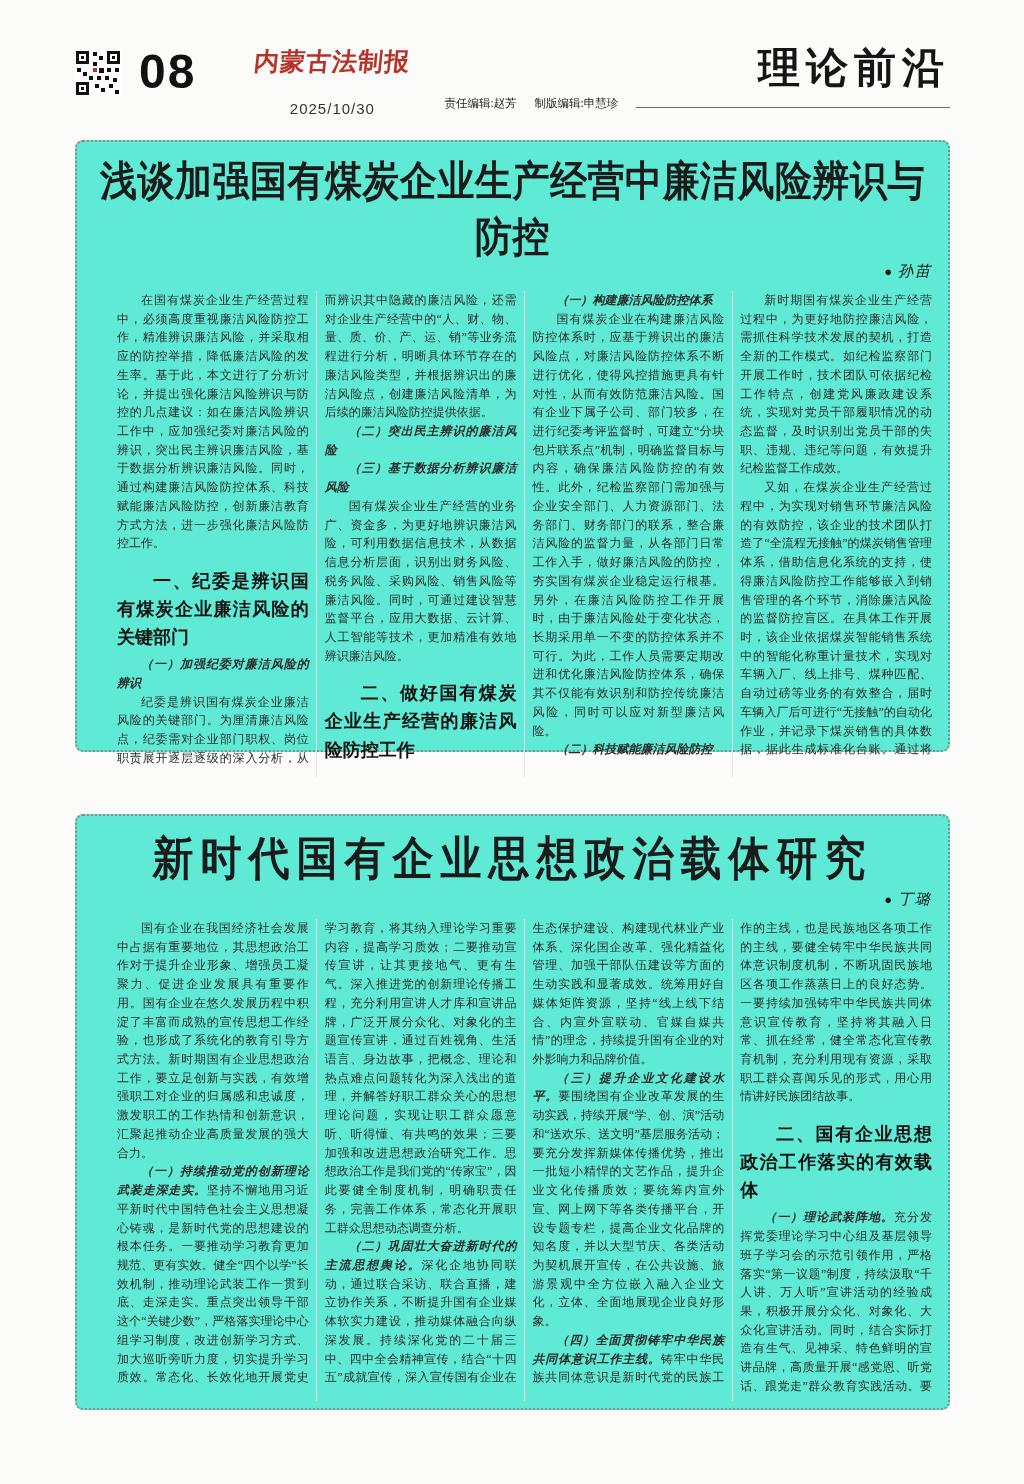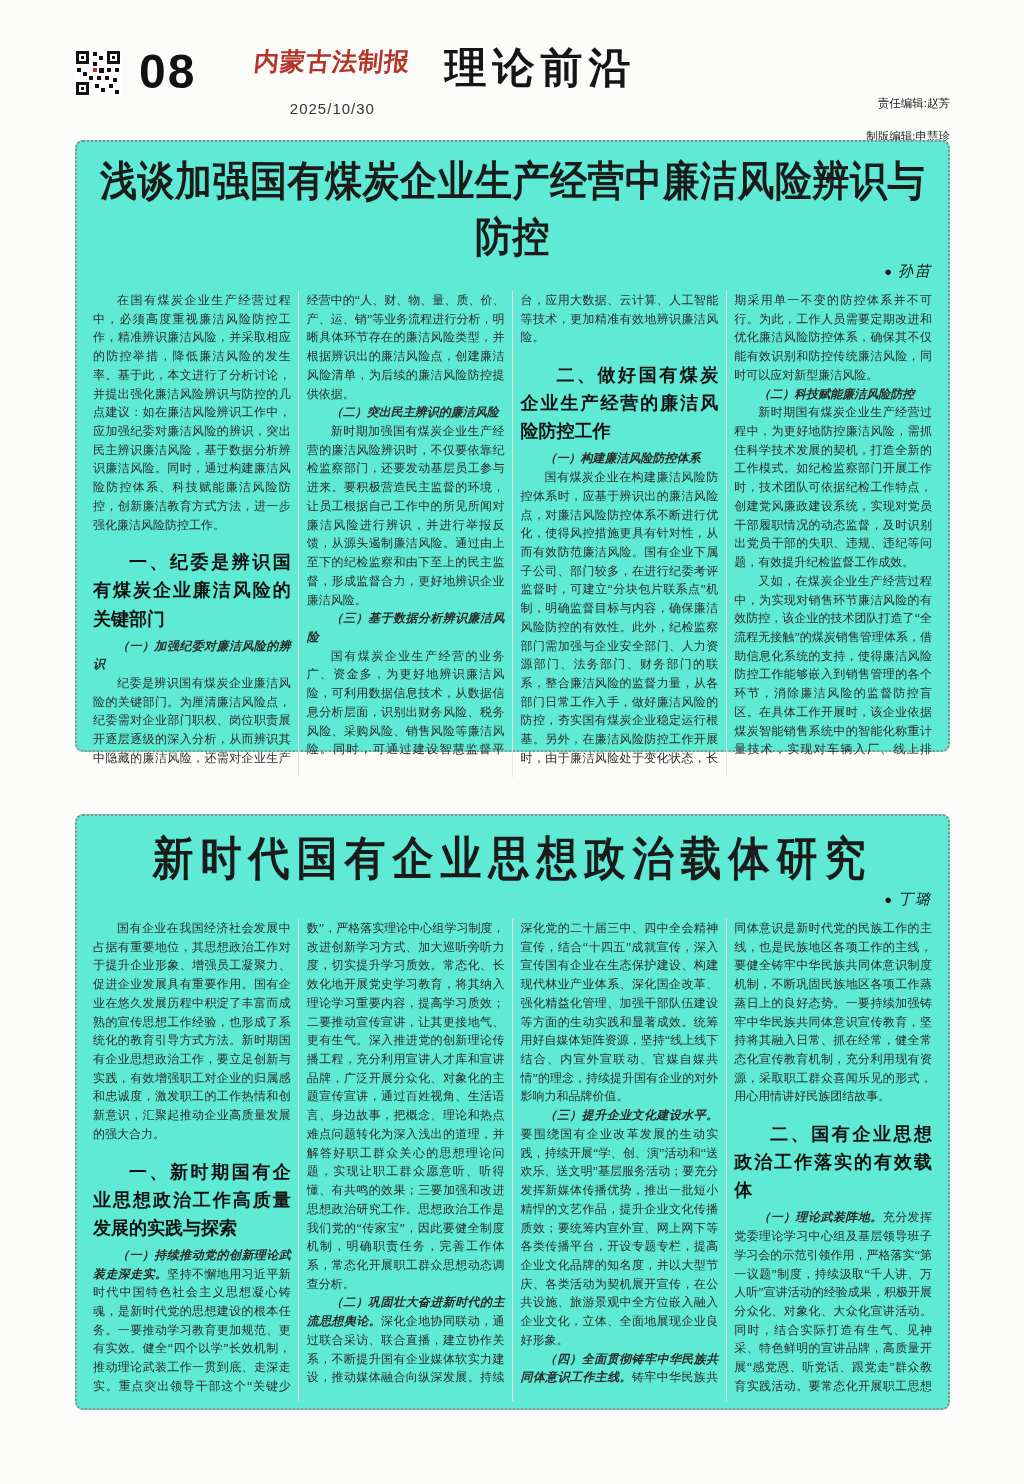--- a/index.html
+++ b/index.html
@@ -18,22 +18,22 @@
     font-weight:bold; font-size:48px; line-height:52px; letter-spacing:2px; color:#111;
   }
   .paper-block { margin-left:40px; text-align:center; margin-top:2px; }
   .paper-name {
     color:#b5342a; font-weight:bold; font-size:25px; line-height:28px;
     transform:skewX(-6deg); letter-spacing:1px; white-space:nowrap;
   }
   .paper-date { font-size:15px; color:#333; margin-top:24px; letter-spacing:1px;
     font-family:"Liberation Sans","DejaVu Sans",sans-serif; }
   .section-block { margin-left:16px; flex:1; }
-  .section-title { font-size:42px; font-weight:bold; line-height:44px; letter-spacing:6px; color:#151515; }
-  .editors-row { display:flex; align-items:flex-end; gap:18px; margin-top:6px; font-size:11.5px; color:#222;flex-direction:column; }
+  .section-title { font-size:42px; font-weight:bold; line-height:44px; letter-spacing:6px; color:#151515;text-align:right; }
+  .editors-row { display:flex; align-items:flex-end; gap:18px; margin-top:6px; font-size:11.5px; color:#222; }
   .editors-row .rule { flex:1; border-bottom:1px solid #6a6a6a; height:1px; margin-bottom:3px; }
   
   .article-box {
     border:2px dotted #8a8a86; border-radius:8px; background:#5eead4;
     padding:12px 16px 14px 16px; position:relative;
   }
   .box-1 { margin-top:14px; height:612px; }
   .box-2 { margin-top:62px; height:596px; }
   .article-title {
     text-align:center; font-weight:bold; color:#1b1b1b;
@@ -42,21 +42,21 @@
   }
   .box-1 .article-title { font-size:37px; line-height:50px; letter-spacing:0.5px; }
   .box-2 .article-title { font-size:41px; line-height:54px; letter-spacing:7px; }
   .byline { text-align:right; font-size:15px; margin:8px 0 10px 0; color:#111;
     font-style:italic; letter-spacing:2px; }
   .byline .dot { font-style:normal; font-size:13px; margin-right:4px; }
   .article-body {
     column-count:4; column-gap:16px; column-fill:auto;
     column-rule:1px solid #e4e4e0;
     text-align:justify; overflow:hidden;
-    font-size:12px; line-height:1.56; color:#2b2b2b;
+    font-size:12px; line-height:1.56; color:#2b2b2b;margin-left:24px;
   }
   .box-1 .article-body { height:486px; }
   .box-2 .article-body { height:482px; }
   .article-body p { text-indent:2em; }
   .article-body p.h1 {
     font-family:"Liberation Sans","DejaVu Sans",sans-serif;
     font-weight:bold; font-size:18px; color:#111;
     margin-top:14px; margin-bottom:4px; break-inside:avoid;
   }
   .article-body p.h2 { font-style:italic; font-weight:600; break-inside:avoid; }
@@ -118,40 +118,38 @@
     <div class="article-title">浅谈加强国有煤炭企业生产经营中廉洁风险辨识与防控</div>
     <div class="byline">
       <span class="dot">●</span><span>孙苗</span>
     </div>
     <div class="article-body">
         <p class="body">在国有煤炭企业生产经营过程中，必须高度重视廉洁风险防控工作，精准辨识廉洁风险，并采取相应的防控举措，降低廉洁风险的发生率。基于此，本文进行了分析讨论，并提出强化廉洁风险辨识与防控的几点建议：如在廉洁风险辨识工作中，应加强纪委对廉洁风险的辨识，突出民主辨识廉洁风险，基于数据分析辨识廉洁风险。同时，通过构建廉洁风险防控体系、科技赋能廉洁风险防控，创新廉洁教育方式方法，进一步强化廉洁风险防控工作。</p>
         <p class="h1">一、纪委是辨识国有煤炭企业廉洁风险的关键部门</p>
         <p class="h2">（一）加强纪委对廉洁风险的辨识</p>
         <p class="body">纪委是辨识国有煤炭企业廉洁风险的关键部门。为厘清廉洁风险点，纪委需对企业部门职权、岗位职责展开逐层逐级的深入分析，从而辨识其中隐藏的廉洁风险，还需对企业生产经营中的“人、财、物、量、质、价、产、运、销”等业务流程进行分析，明晰具体环节存在的廉洁风险类型，并根据辨识出的廉洁风险点，创建廉洁风险清单，为后续的廉洁风险防控提供依据。</p>
         <p class="h2">（二）突出民主辨识的廉洁风险</p>
-        <p class="body">新时期加强国有煤炭企业生产经营的廉洁风险辨识时，不仅要依靠纪检监察部门，还要发动基层员工参与进来。要积极营造民主监督的环境，让员工根据自己工作中的所见所闻对廉洁风险进行辨识，并进行举报反馈，从源头遏制廉洁风险。通过由上至下的纪检监察和由下至上的民主监督，形成监督合力，更好地辨识企业廉洁风险。</p>
         <p class="h2">（三）基于数据分析辨识廉洁风险</p>
         <p class="body">国有煤炭企业生产经营的业务广、资金多，为更好地辨识廉洁风险，可利用数据信息技术，从数据信息分析层面，识别出财务风险、税务风险、采购风险、销售风险等廉洁风险。同时，可通过建设智慧监督平台，应用大数据、云计算、人工智能等技术，更加精准有效地辨识廉洁风险。</p>
         <p class="h1">二、做好国有煤炭企业生产经营的廉洁风险防控工作</p>
         <p class="h2">（一）构建廉洁风险防控体系</p>
         <p class="body">国有煤炭企业在构建廉洁风险防控体系时，应基于辨识出的廉洁风险点，对廉洁风险防控体系不断进行优化，使得风控措施更具有针对性，从而有效防范廉洁风险。国有企业下属子公司、部门较多，在进行纪委考评监督时，可建立“分块包片联系点”机制，明确监督目标与内容，确保廉洁风险防控的有效性。此外，纪检监察部门需加强与企业安全部门、人力资源部门、法务部门、财务部门的联系，整合廉洁风险的监督力量，从各部门日常工作入手，做好廉洁风险的防控，夯实国有煤炭企业稳定运行根基。另外，在廉洁风险防控工作开展时，由于廉洁风险处于变化状态，长期采用单一不变的防控体系并不可行。为此，工作人员需要定期改进和优化廉洁风险防控体系，确保其不仅能有效识别和防控传统廉洁风险，同时可以应对新型廉洁风险。</p>
         <p class="h2">（二）科技赋能廉洁风险防控</p>
         <p class="body">新时期国有煤炭企业生产经营过程中，为更好地防控廉洁风险，需抓住科学技术发展的契机，打造全新的工作模式。如纪检监察部门开展工作时，技术团队可依据纪检工作特点，创建党风廉政建设系统，实现对党员干部履职情况的动态监督，及时识别出党员干部的失职、违规、违纪等问题，有效提升纪检监督工作成效。</p>
         <p class="body">又如，在煤炭企业生产经营过程中，为实现对销售环节廉洁风险的有效防控，该企业的技术团队打造了“全流程无接触”的煤炭销售管理体系，借助信息化系统的支持，使得廉洁风险防控工作能够嵌入到销售管理的各个环节，消除廉洁风险的监督防控盲区。在具体工作开展时，该企业依据煤炭智能销售系统中的智能化称重计量技术，实现对车辆入厂、线上排号、煤种匹配、自动过磅等业务的有效整合，届时车辆入厂后可进行“无接触”的自动化作业，并记录下煤炭销售的具体数据，据此生成标准化台账。通过将相关数据信息上传至云端，可为企业内部监督与纪检监察监督提供依据。在智能化平台与嵌入式监督的结合下，该企业的廉洁风险就可以得到有效防控。</p>
       </div>
   </section>
 
   <section class="article-box box-2">
     <div class="article-title">新时代国有企业思想政治载体研究</div>
     <div class="byline">
       <span class="dot">●</span><span>丁璐</span>
     </div>
     <div class="article-body">
         <p class="body">国有企业在我国经济社会发展中占据有重要地位，其思想政治工作对于提升企业形象、增强员工凝聚力、促进企业发展具有重要作用。国有企业在悠久发展历程中积淀了丰富而成熟的宣传思想工作经验，也形成了系统化的教育引导方式方法。新时期国有企业思想政治工作，要立足创新与实践，有效增强职工对企业的归属感和忠诚度，激发职工的工作热情和创新意识，汇聚起推动企业高质量发展的强大合力。</p>
-        <p class="h1">一、新时期国有企业思想政治工作高质量发展的实践与探索</p>
         <p class="body"><span class="lead">（一）持续推动党的创新理论武装走深走实。</span>坚持不懈地用习近平新时代中国特色社会主义思想凝心铸魂，是新时代党的思想建设的根本任务。一要推动学习教育更加规范、更有实效。健全“四个以学”长效机制，推动理论武装工作一贯到底、走深走实。重点突出领导干部这个“关键少数”，严格落实理论中心组学习制度，改进创新学习方式、加大巡听旁听力度，切实提升学习质效。常态化、长效化地开展党史学习教育，将其纳入理论学习重要内容，提高学习质效；二要推动宣传宣讲，让其更接地气、更有生气。深入推进党的创新理论传播工程，充分利用宣讲人才库和宣讲品牌，广泛开展分众化、对象化的主题宣传宣讲，通过百姓视角、生活语言、身边故事，把概念、理论和热点难点问题转化为深入浅出的道理，并解答好职工群众关心的思想理论问题，实现让职工群众愿意听、听得懂、有共鸣的效果；三要加强和改进思想政治研究工作。思想政治工作是我们党的“传家宝”，因此要健全制度机制，明确职责任务，完善工作体系，常态化开展职工群众思想动态调查分析。</p>
         <p class="body"><span class="lead">（二）巩固壮大奋进新时代的主流思想舆论。</span>深化企地协同联动，通过联合采访、联合直播，建立协作关系，不断提升国有企业媒体软实力建设，推动媒体融合向纵深发展。持续深化党的二十届三中、四中全会精神宣传，结合“十四五”成就宣传，深入宣传国有企业在生态保护建设、构建现代林业产业体系、深化国企改革、强化精益化管理、加强干部队伍建设等方面的生动实践和显著成效。统筹用好自媒体矩阵资源，坚持“线上线下结合、内宣外宣联动、官媒自媒共情”的理念，持续提升国有企业的对外影响力和品牌价值。</p>
         <p class="body"><span class="lead">（三）提升企业文化建设水平。</span>要围绕国有企业改革发展的生动实践，持续开展“学、创、演”活动和“送欢乐、送文明”基层服务活动；要充分发挥新媒体传播优势，推出一批短小精悍的文艺作品，提升企业文化传播质效；要统筹内宣外宣、网上网下等各类传播平台，开设专题专栏，提高企业文化品牌的知名度，并以大型节庆、各类活动为契机展开宣传，在公共设施、旅游景观中全方位嵌入融入企业文化，立体、全面地展现企业良好形象。</p>
         <p class="body"><span class="lead">（四）全面贯彻铸牢中华民族共同体意识工作主线。</span>铸牢中华民族共同体意识是新时代党的民族工作的主线，也是民族地区各项工作的主线，要健全铸牢中华民族共同体意识制度机制，不断巩固民族地区各项工作蒸蒸日上的良好态势。一要持续加强铸牢中华民族共同体意识宣传教育，坚持将其融入日常、抓在经常，健全常态化宣传教育机制，充分利用现有资源，采取职工群众喜闻乐见的形式，用心用情讲好民族团结故事。</p>
         <p class="h1">二、国有企业思想政治工作落实的有效载体</p>
         <p class="body"><span class="lead">（一）理论武装阵地。</span>充分发挥党委理论学习中心组及基层领导班子学习会的示范引领作用，严格落实“第一议题”制度，持续汲取“千人讲、万人听”宣讲活动的经验成果，积极开展分众化、对象化、大众化宣讲活动。同时，结合实际打造有生气、见神采、特色鲜明的宣讲品牌，高质量开展“感党恩、听党话、跟党走”群众教育实践活动。要常态化开展职工思想动态研究及谈心谈话，把学习成效转化为指导实际工作的思想动力和智慧源泉。</p>
       </div>
   </section>
 
 </div>

